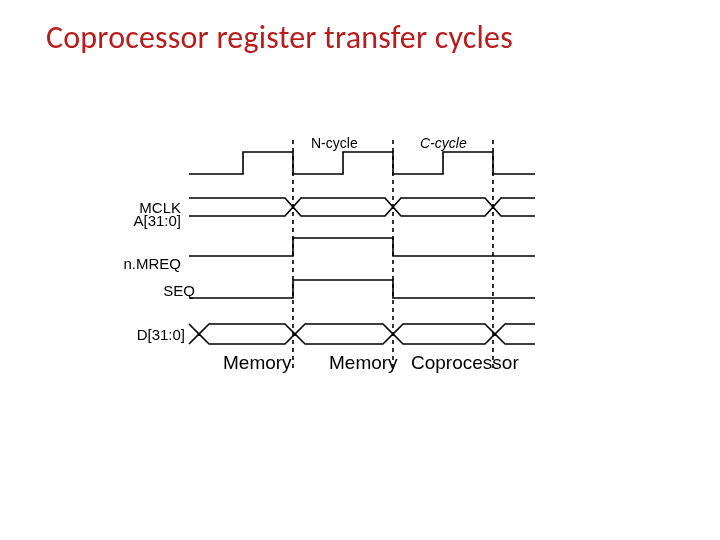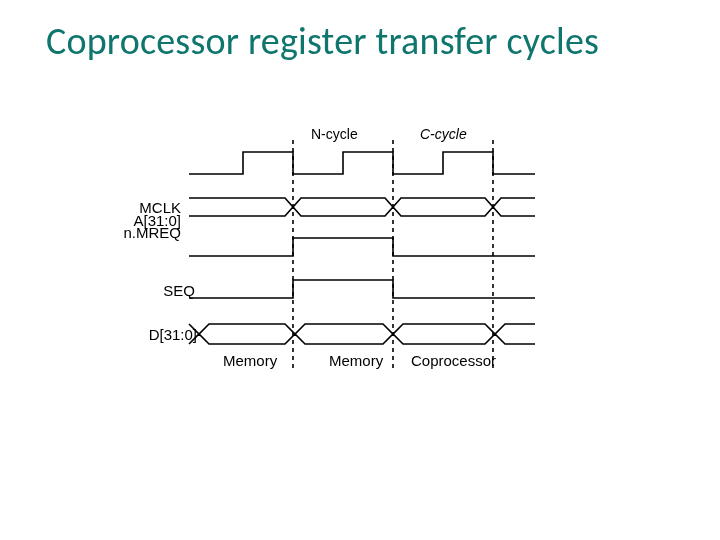--- a/index.html
+++ b/index.html
@@ -8,22 +8,22 @@
     width: 720px;
     height: 540px;
     background: #fff;
     font-family: Calibri, Arial, sans-serif;
     position: relative;
   }
   .title {
     position: absolute;
     top: 18px;
     left: 46px;
-    font-size: 38px;
-    color: #0f766e;
+    font-size: 32px;
+    color: #b91c1c;
     letter-spacing: 0.2px;
   }
   .diagram {
     position: absolute;
     top: 140px;
     left: 115px;
     width: 490px;
     height: 260px;
   }
   .label {
@@ -32,44 +32,45 @@
     font-size: 15px;
     color: #000;
     text-align: right;
     width: 66px;
   }
   .phase-label {
     position: absolute;
     font-family: Arial, sans-serif;
     font-size: 14px;
     color: #000;
+    margin-top: 9px;
   }
   .bottom-label {
     position: absolute;
     font-family: Arial, sans-serif;
-    font-size: 15px;
+    font-size: 19px;
     color: #000;
   }
   svg { position: absolute; top: 0; left: 0; }
 </style>
 </head>
 <body>
 
 <div class="title">Coprocessor register transfer cycles</div>
 
 <div class="diagram">
 
   <div class="phase-label" style="left:196px; top:-14px;">N-cycle</div>
   <div class="phase-label" style="left:305px; top:-14px;font-style:italic;">C-cycle</div>
 
   <div class="label" style="top:17px;  left:0;margin-top:42px;">MCLK</div>
   <div class="label" style="top:58px;  left:0;margin-top:14px;">A[31:0]</div>
-  <div class="label" style="top:84px; left:0;">n.MREQ</div>
+  <div class="label" style="top:115px; left:0;">n.MREQ</div>
   <div class="label" style="top:142px; left:14px;">SEQ</div>
-  <div class="label" style="top:186px; left:16px;">D[31:0]</div>
+  <div class="label" style="top:186px; left:4px;">D[31:0]</div>
 
   <div class="bottom-label" style="left:108px; top:212px;">Memory</div>
   <div class="bottom-label" style="left:214px; top:212px;">Memory</div>
   <div class="bottom-label" style="left:296px; top:212px;">Coprocessor</div>
 
   <svg width="490" height="240">
     <g stroke="#000" stroke-width="1.6" fill="none">
 
       <line x1="178" y1="0" x2="178" y2="230" stroke-dasharray="4,4"></line>
       <line x1="278" y1="0" x2="278" y2="230" stroke-dasharray="4,4"></line>

